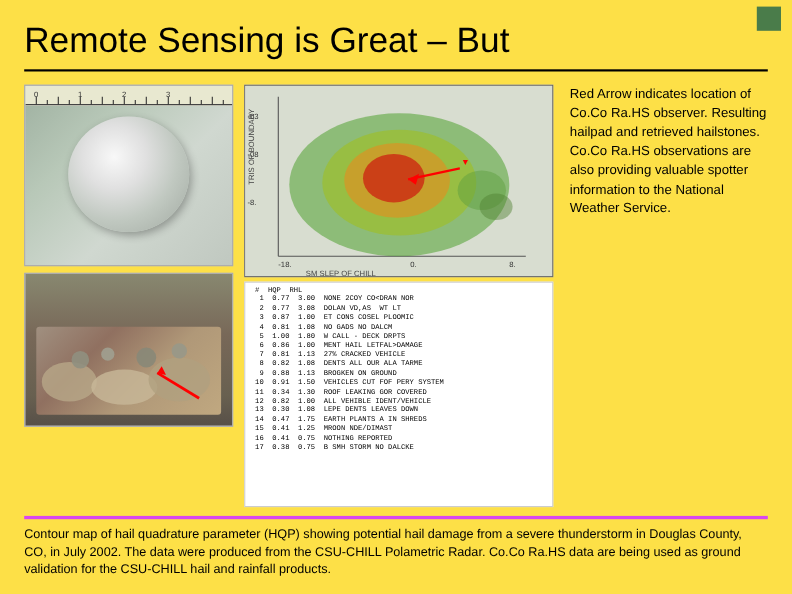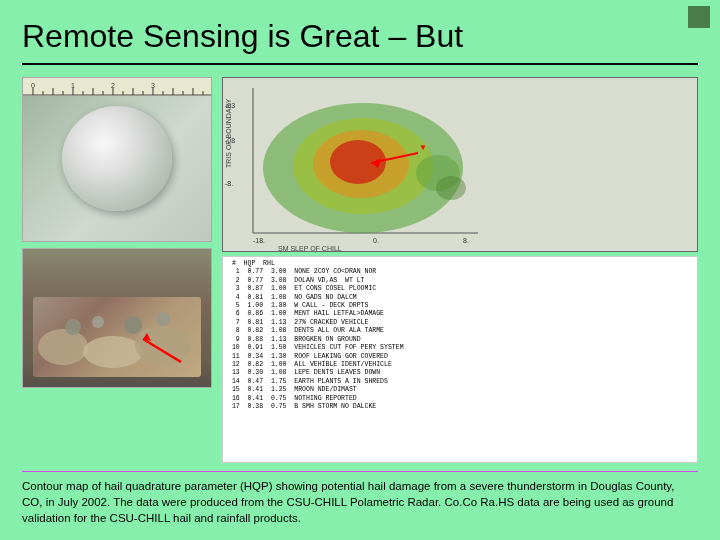--- a/index.html
+++ b/index.html
@@ -9,21 +9,21 @@
       height: 540px;
       background: #ffffff;
       font-family: Arial, Helvetica, sans-serif;
       overflow: hidden;
       position: relative;
     }
 
     .slide-container {
       width: 720px;
       height: 540px;
-      background: #86efac;
+      background: #fde047;
       padding: 18px 22px 14px 22px;
       display: flex;
       flex-direction: column;
     }
 
     .title-section {
       border-bottom: 2px solid #000000;
       padding-bottom: 8px;
       margin-bottom: 12px;
     }
@@ -164,21 +164,21 @@
       line-height: 1.45;
       color: #000;
       padding-left: 5px;
     }
 
     .footer-caption {
       margin-top: 8px;
       font-size: 11.5px;
       line-height: 1.4;
       color: #000;
-      border-top: 1px solid #d946ef;
+      border-top: 3px solid #d946ef;
       padding-top: 6px;
     }
 
     .slide-number {
       position: absolute;
       top: 6px;
       right: 10px;
       width: 22px;
       height: 22px;
       background: #4a7c4a;
@@ -314,20 +314,23 @@
  11  0.34  1.30  ROOF LEAKING GOR COVERED
  12  0.82  1.00  ALL VEHIBLE IDENT/VEHICLE
  13  0.30  1.08  LEPE DENTS LEAVES DOWN
  14  0.47  1.75  EARTH PLANTS A IN SHREDS
  15  0.41  1.25  MROON NDE/DIMAST
  16  0.41  0.75  NOTHING REPORTED
  17  0.38  0.75  B SMH STORM NO DALCKE</pre>
       </div>
     </div>
 
+    <div class="right-text">
+      <span>Red Arrow indicates location of Co.Co Ra.HS observer. Resulting hailpad and retrieved hailstones. Co.Co Ra.HS observations are also providing valuable spotter information to the National Weather Service.</span>
+    </div>
 
   </div>
 
   <div class="footer-caption">
     <span>Contour map of hail quadrature parameter (HQP) showing potential hail damage from a severe thunderstorm in Douglas County, CO, in July 2002. The data were produced from the CSU-CHILL Polametric Radar. Co.Co Ra.HS data are being used as ground validation for the CSU-CHILL hail and rainfall products.</span>
   </div>
 
 </div>
 
 </body></html>

